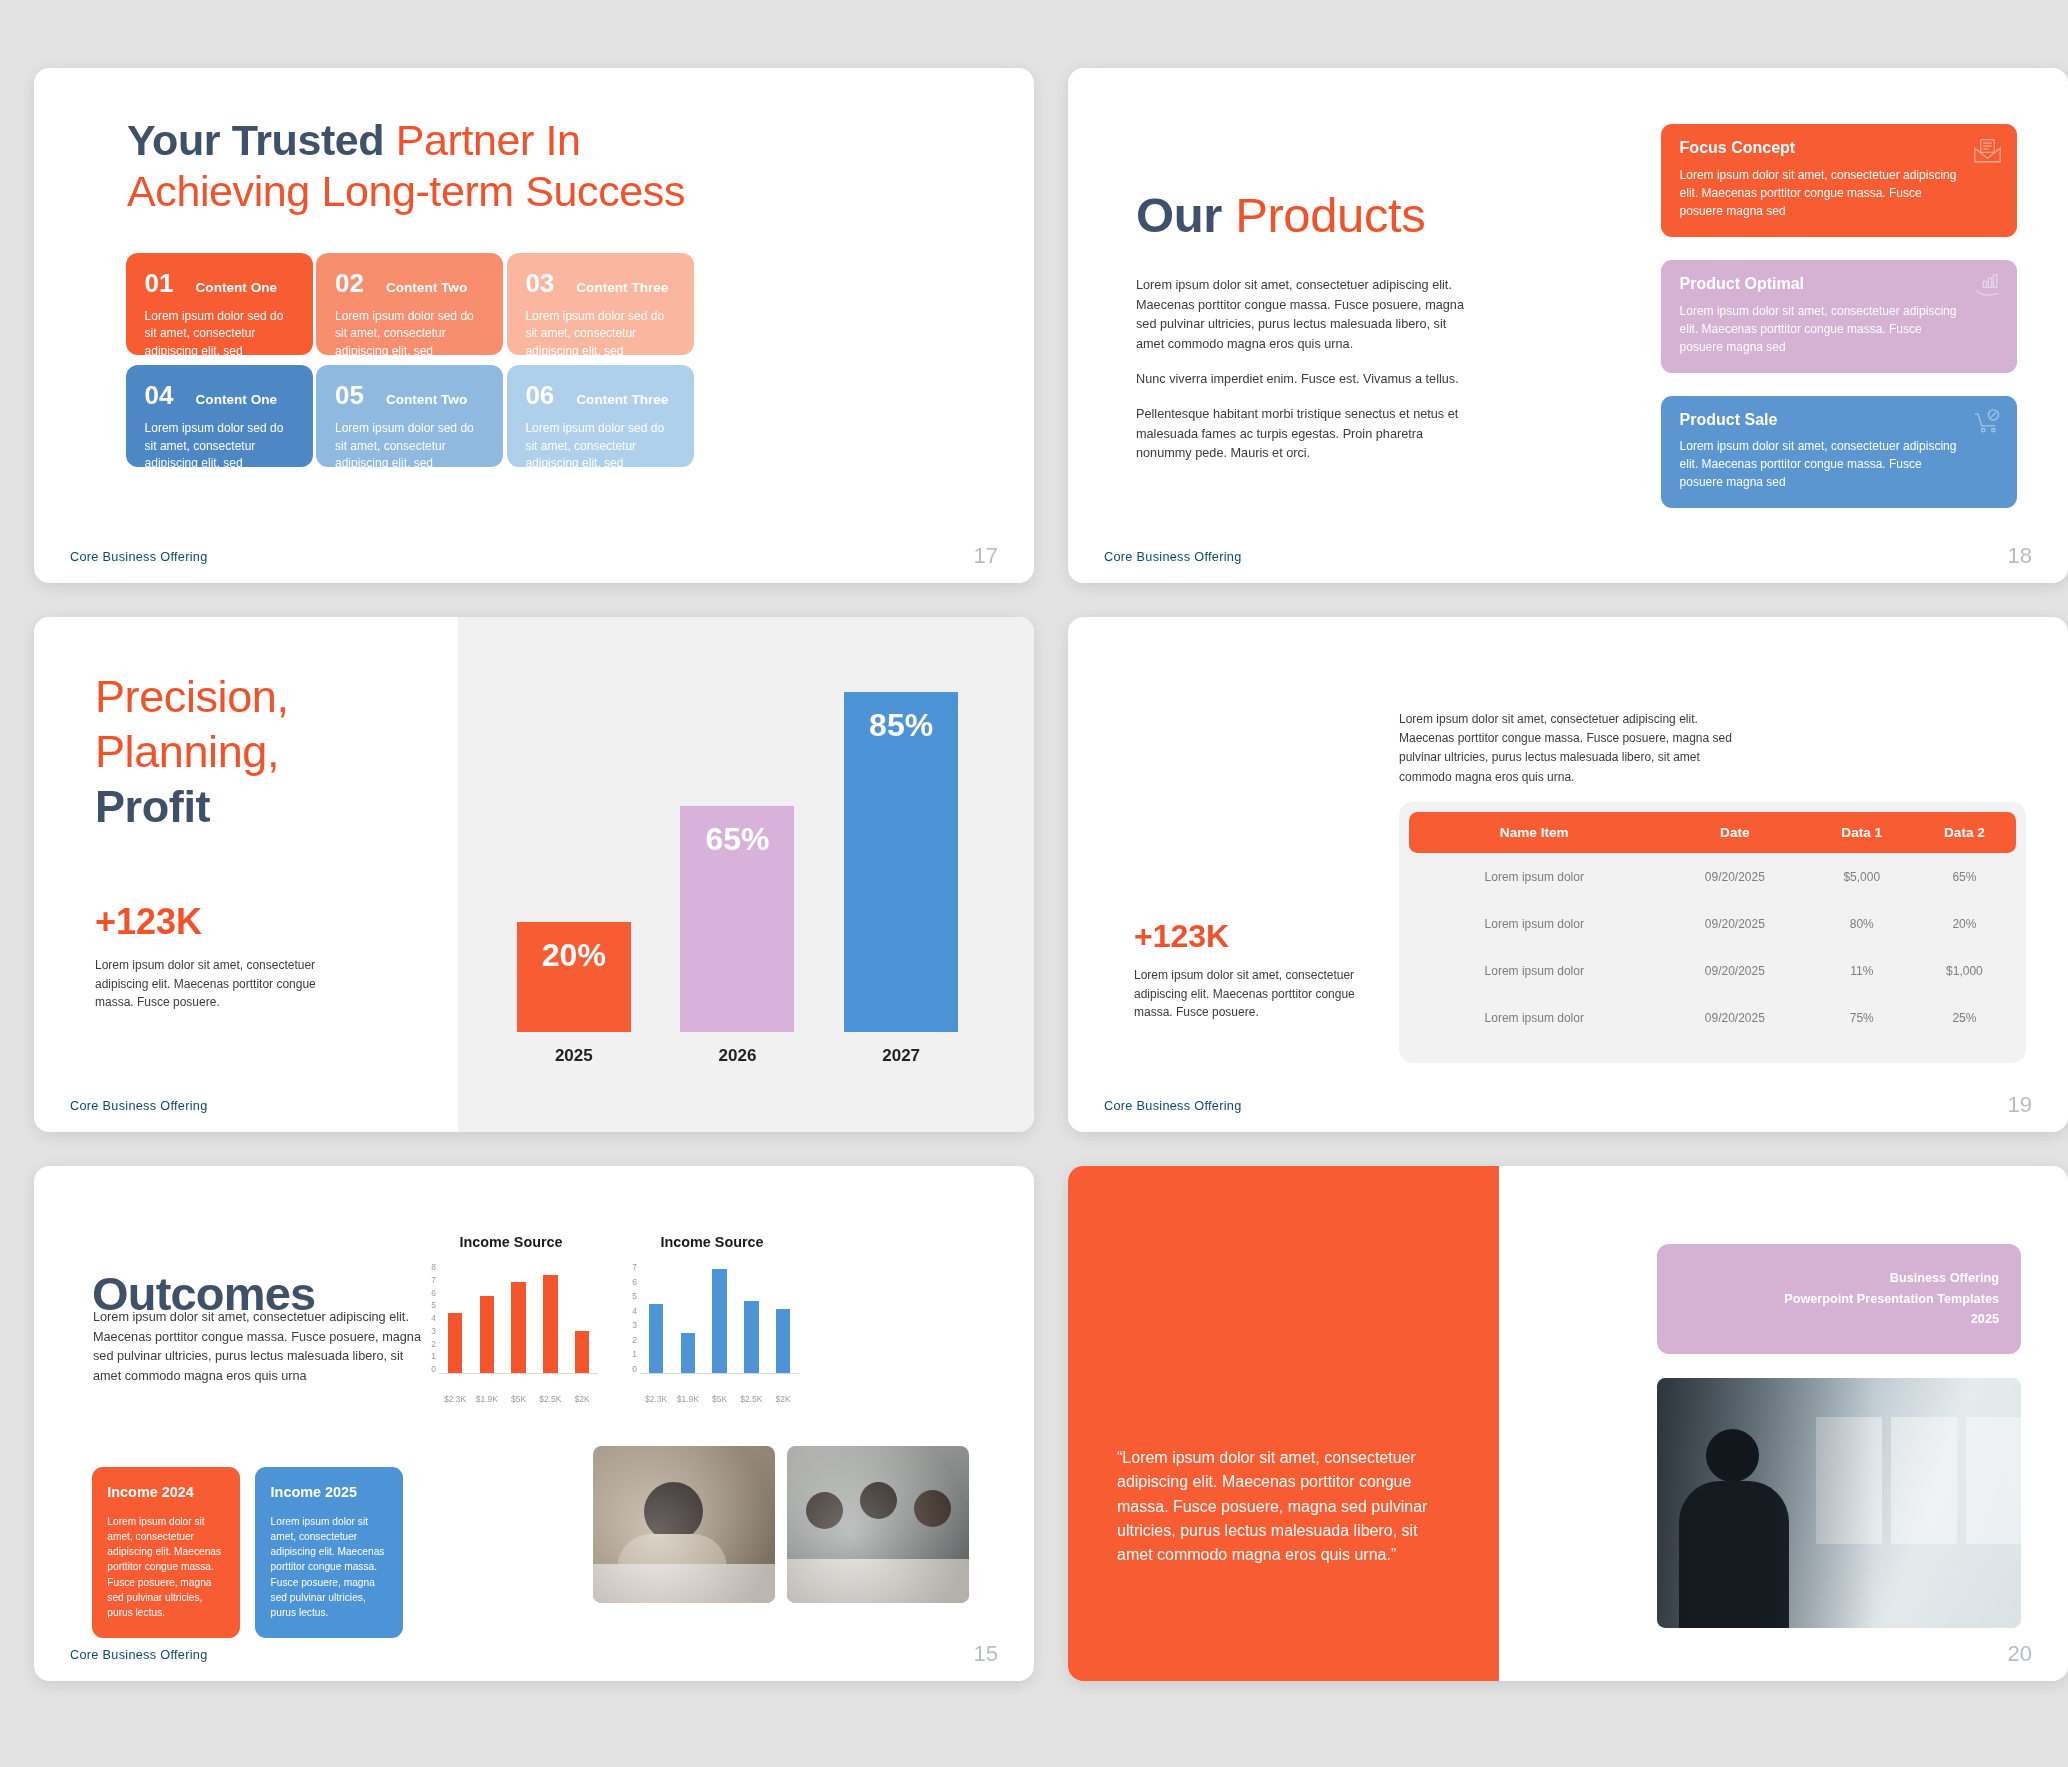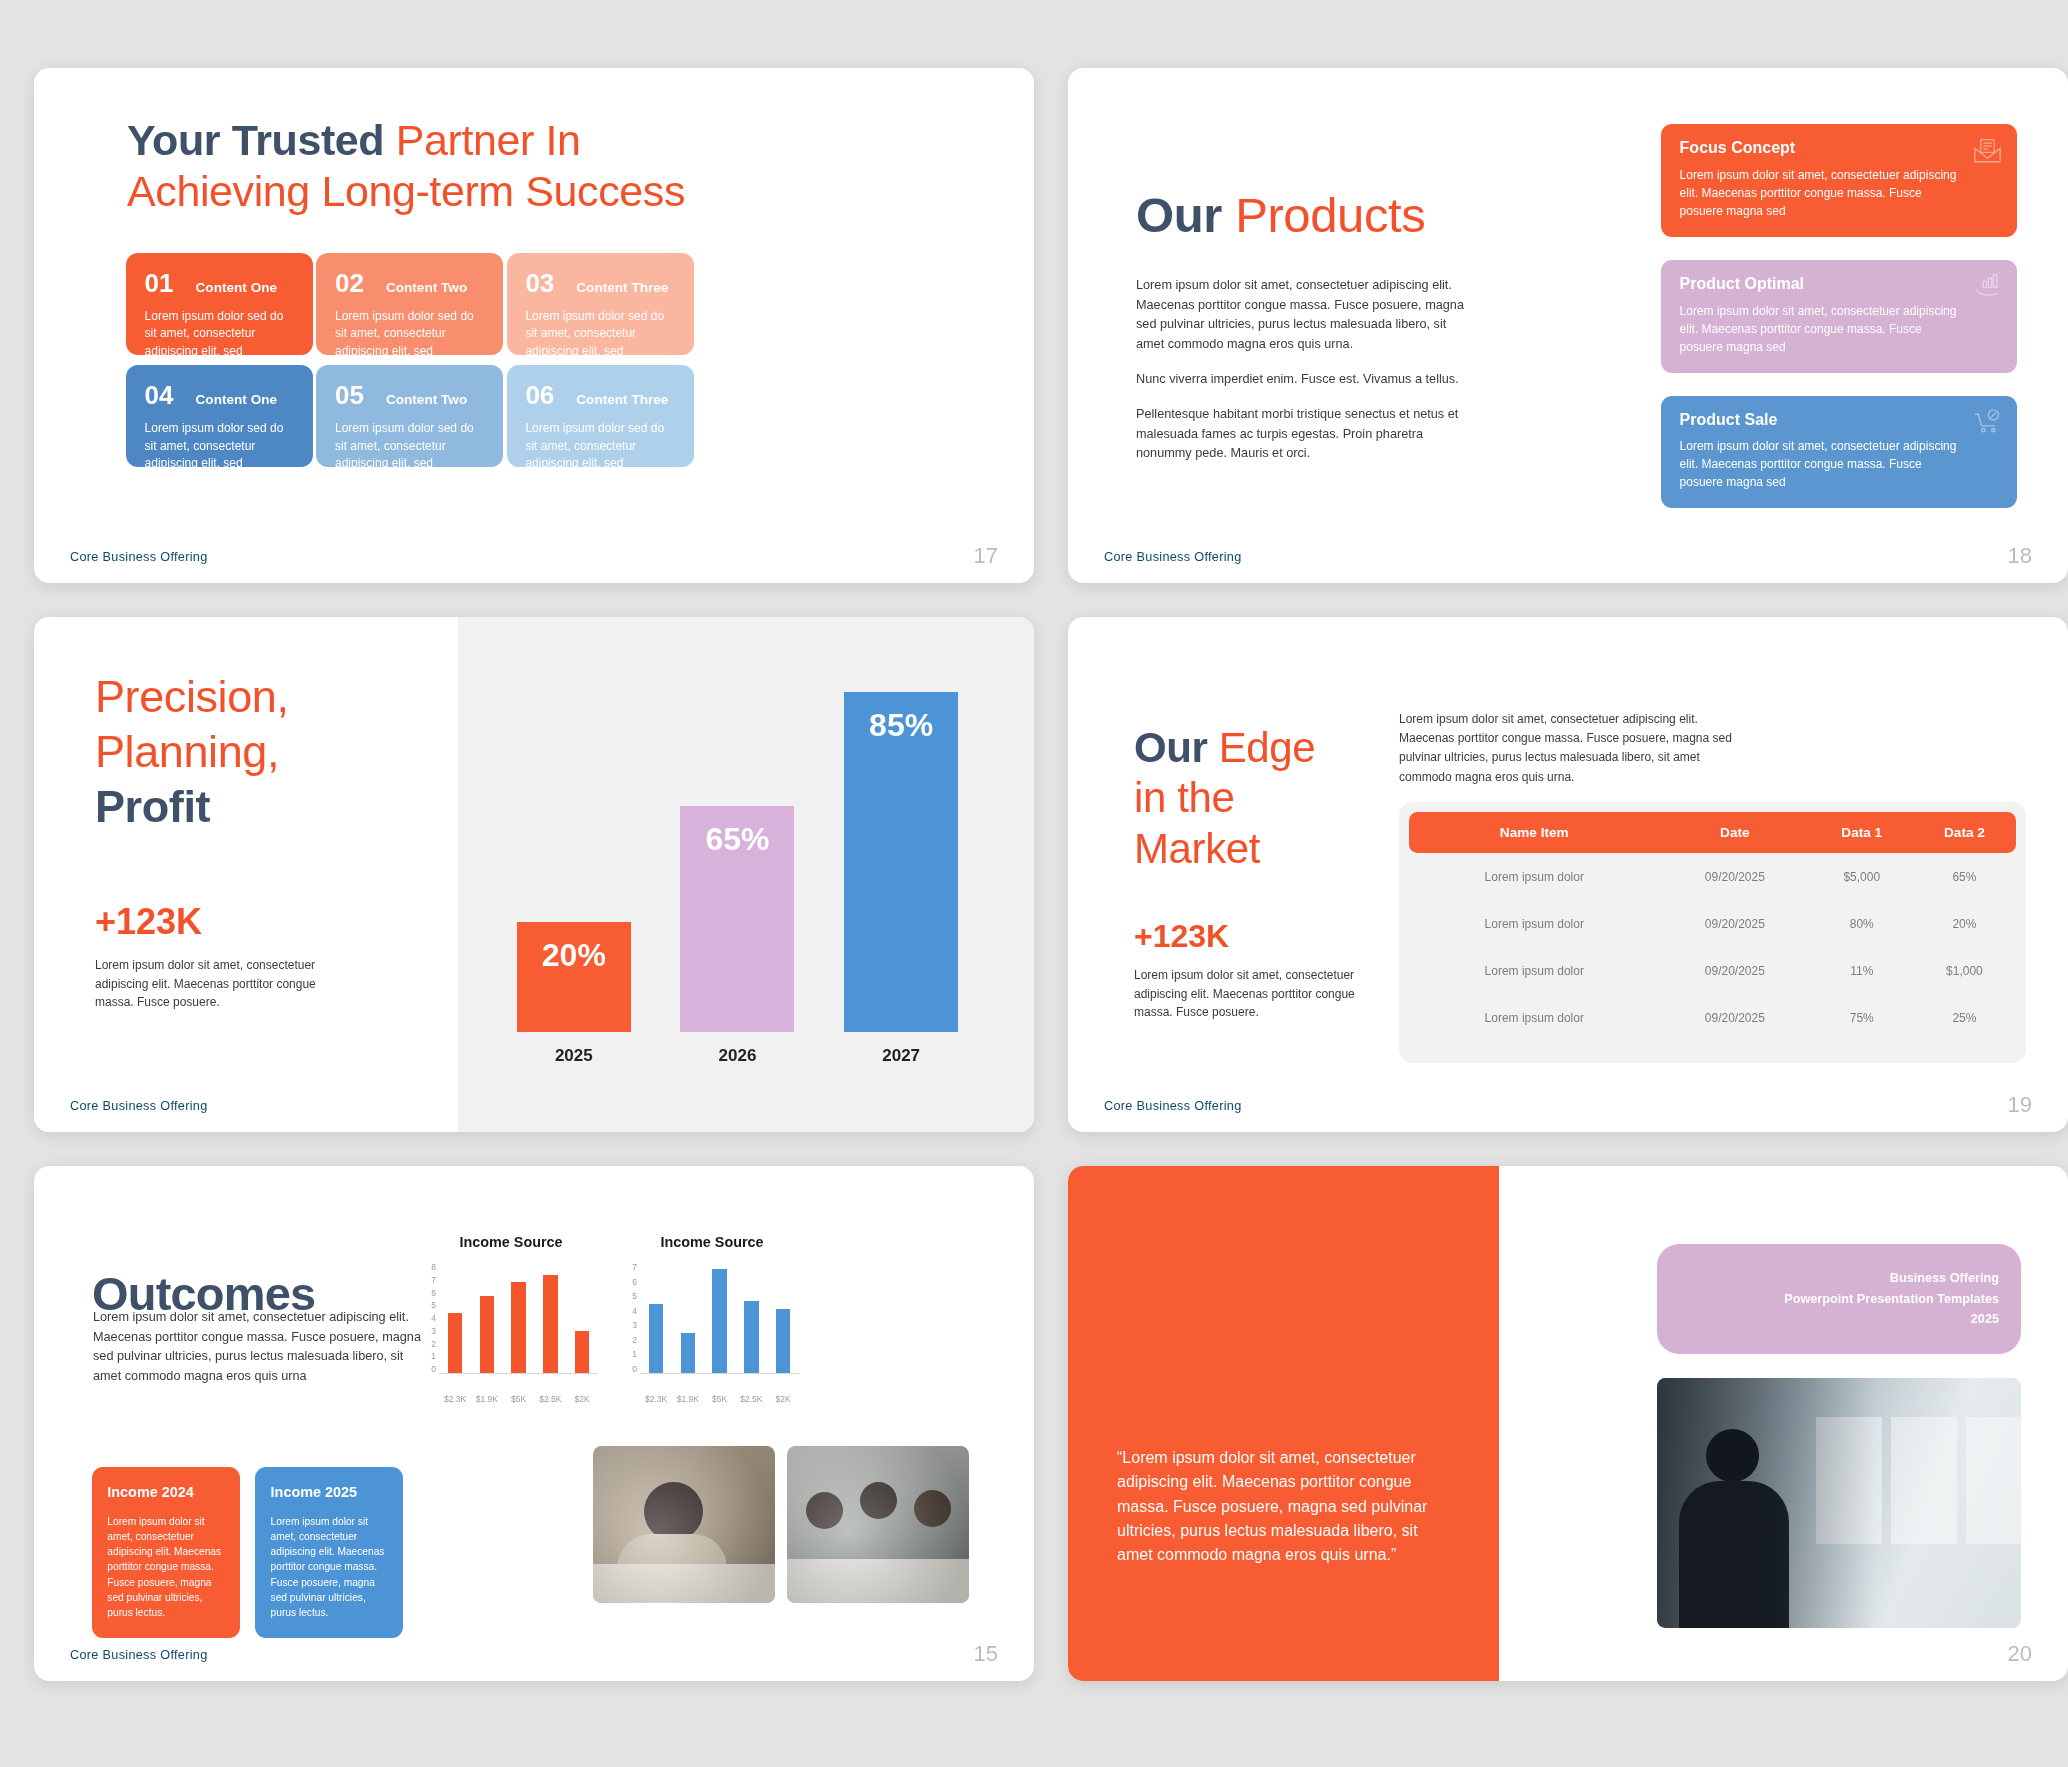--- a/index.html
+++ b/index.html
@@ -179,21 +179,21 @@
   .figbox { position:absolute; border-radius:50%; }
 
   
   .ty-left { position: absolute; left: 0; top: 0; width: 431px; height: 100%; background: #f75c33; }
   .ty-title { position: absolute; left: 49px; top: 41px; font-size: 64px; line-height: 1.06;
               font-weight: 700; color: #fff; letter-spacing: -1.3px; white-space: pre-line; }
   .ty-quote { position: absolute; left: 49px; top: 280px; width: 339px;
               font-size: 16px; line-height: 1.52; color: #fff; }
   .ty-badge {
     position: absolute; right: 47px; top: 78px; width: 364px;
-    background: #d5b1d3; border-radius: 22px; padding: 24px 22px; color: #fff;
+    background: #d5b1d3; border-radius: 12px; padding: 24px 22px; color: #fff;
     text-align: right;
   }
   .ty-badge div { font-size: 12.7px; font-weight: 700; line-height: 1.62; }
   .ty-photo {
     position: absolute; right: 47px; top: 212px; width: 364px; height: 250px;
     border-radius: 8.5px; overflow: hidden;
     background: linear-gradient(110deg,#6f7d88 0%,#9fb0ba 35%,#dfe6e9 70%,#cfd8dc 100%);
   }
   .ty-photo::after {
     content:""; position:absolute; inset:0;
@@ -345,23 +345,20 @@
         <span>2025</span>
         <span>2026</span>
         <span>2027</span>
       </div>
     </div>
 
     <div class="footer-label">Core Business Offering</div>
   </div>
 
   <div class="slide">
-    <div class="s4-title"><span class="dark">Our </span><span>Edge
-in the
-Market</span></div>
     <div style="position:absolute;left:331px;top:93px;width:356px;font-size:12px;line-height:1.6;color:#3b3b3b;">Lorem ipsum dolor sit amet, consectetuer adipiscing elit. Maecenas porttitor congue massa. Fusce posuere, magna sed pulvinar ultricies, purus lectus malesuada libero, sit amet commodo magna eros quis urna.</div>
     <div class="s4-kpi">+123K</div>
     <div class="s4-sub">Lorem ipsum dolor sit amet, consectetuer adipiscing elit. Maecenas porttitor congue massa. Fusce posuere.</div>
 
     <div class="tbl-wrap">
       <table class="edge">
         <thead>
             <tr>
           <th>Name Item</th>
           <th>Date</th>

